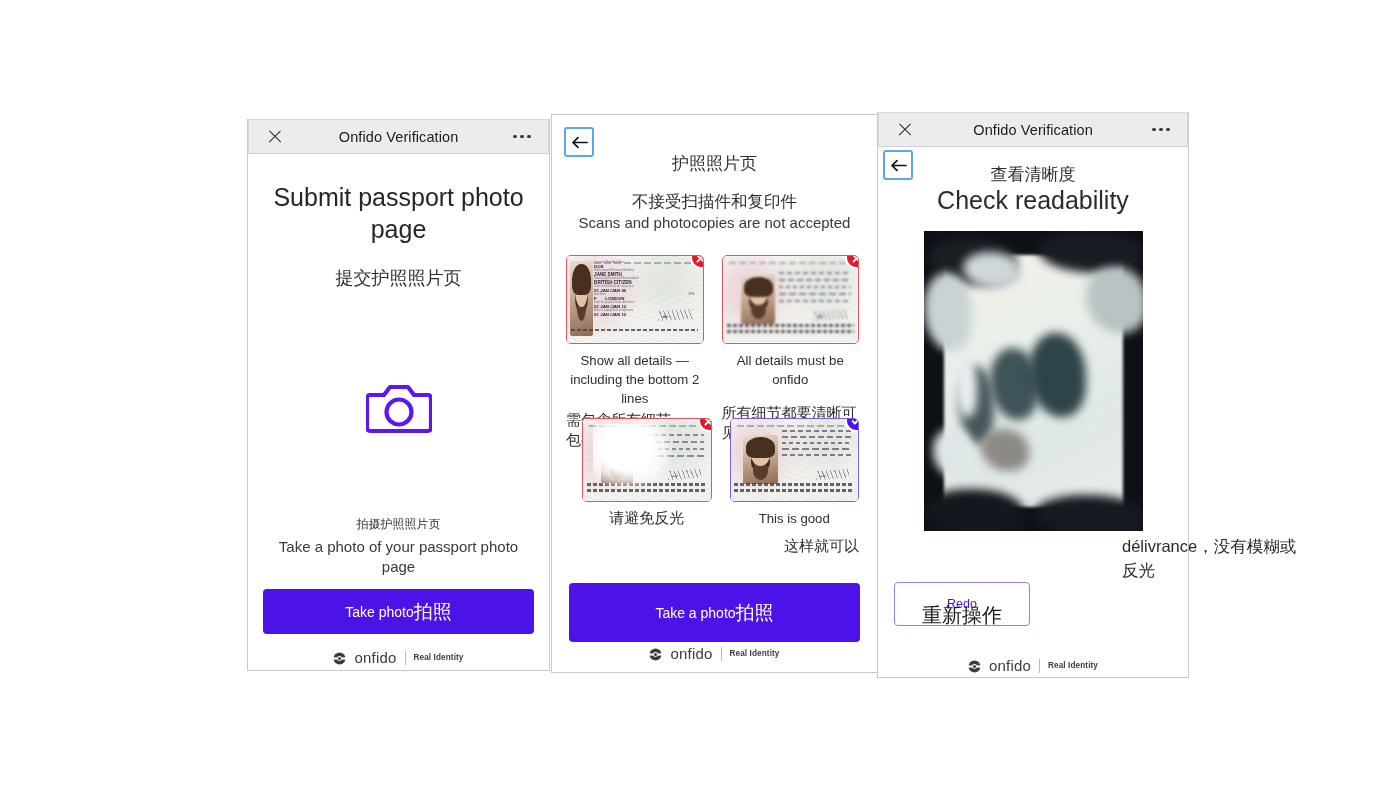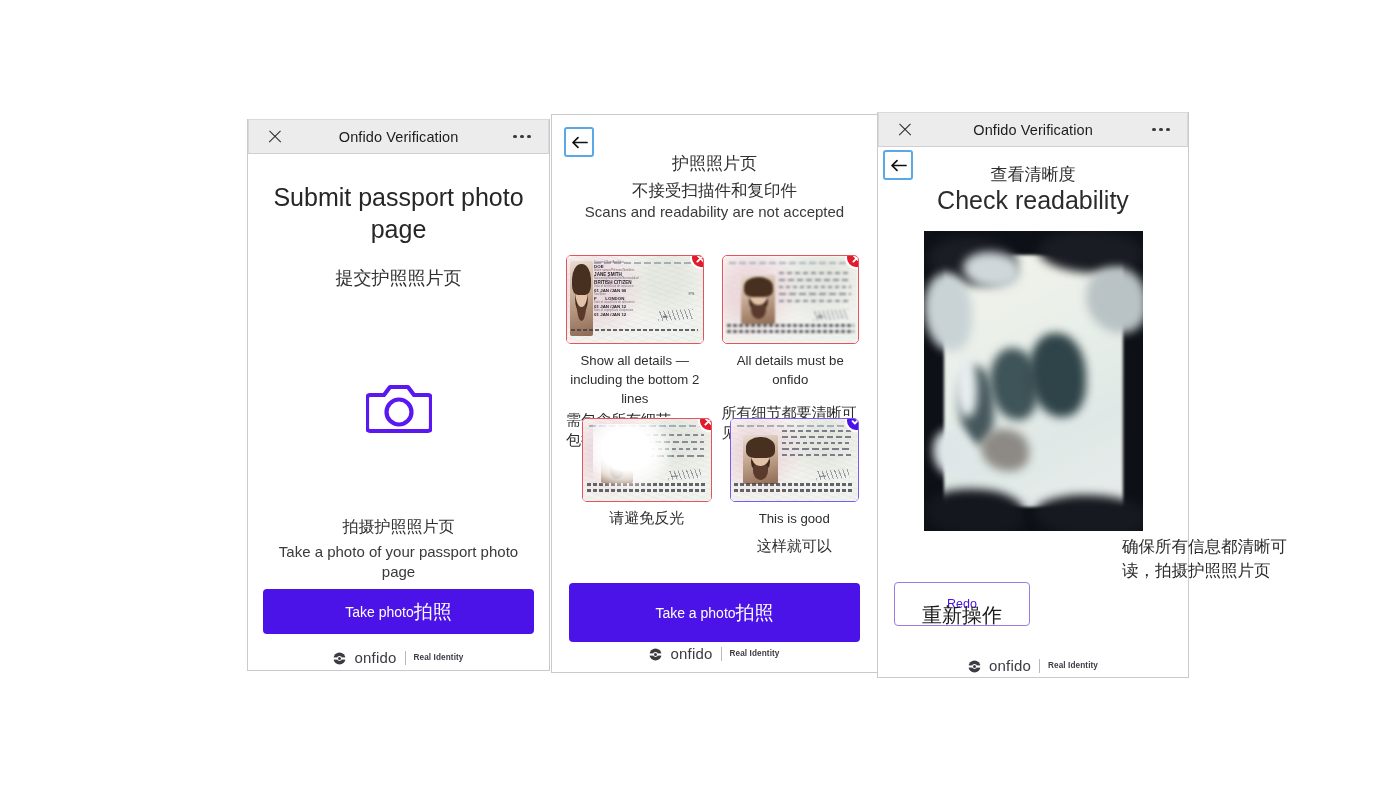--- a/index.html
+++ b/index.html
@@ -228,21 +228,21 @@
           <span>
             <svg width="66" height="58" viewBox="0 0 66 58" aria-hidden="true">
               <path d="M4 17 h14 l6-8 h18 l6 8 h14 a3 3 0 0 1 3 3 v30 a3 3 0 0 1 -3 3 h-58 a3 3 0 0 1 -3 -3 v-30 a3 3 0 0 1 3 -3 z" fill="none" stroke="#5a17f0" stroke-width="4.2" stroke-linejoin="round"></path>
               <circle cx="33" cy="34" r="12.5" fill="none" stroke="#5a17f0" stroke-width="4.2"></circle>
             </svg>
           </span>
         </div>
       </div>
 
       <div style="position:absolute; left:0; right:0; top:398px; padding:0 18px;">
-        <div class="sub-cn" style="font-size:16px;">拍摄护照照片页</div>
+        <div class="sub-cn" style="font-size:12px;">拍摄护照照片页</div>
         <div class="sub-en" style="margin-top:4px;">Take a photo of your passport photo page</div>
       </div>
 
       <div style="position:absolute; left:15px; right:15px; top:470px;">
         <div class="btn-primary" style="height:45px;">
           <span class="en">Take photo</span>
           <span class="cn">拍照</span>
         </div>
       </div>
 
@@ -260,22 +260,22 @@
         <span class="of-tag">Real Identity</span>
       </div>
     </div>
   </div>
 
   <div class="panel" style="left:551px; top:114px; width:327px; height:559px;">
     <div class="panel-inner" style="border-top:1px solid #c9c9ce;">
 
       <div class="content" style="top:14px; padding:0 14px;">
         <div class="h-cn" style="margin-top:24px;">护照照片页</div>
-        <div class="sub-cn" style="margin-top:6px;">不接受扫描件和复印件</div>
-        <div class="sub-en" style="margin-top:0;">Scans and readability are not accepted</div>
+        <div class="sub-cn" style="margin-top:17px;">不接受扫描件和复印件</div>
+        <div class="sub-en" style="margin-top:0;">Scans and photocopies are not accepted</div>
       </div>
 
       <div class="grid2" style="position:absolute; left:14px; right:18px; top:140px;">
 
         <div>
           <div class="card-shell">
             <div class="card bad">
               <div class="card-face">
                 <div class="pp">
                   <div class="pp-tint"></div>
@@ -412,21 +412,21 @@
                 </div>
               </div>
               <span class="badge v">
                 <svg width="12" height="12" viewBox="0 0 12 12" aria-hidden="true">
                   <path d="M2.6 6.2 L4.9 8.5 L9.4 3.7" stroke="#fff" fill="none" stroke-width="1.9" stroke-linecap="round" stroke-linejoin="round"></path>
                 </svg>
               </span>
             </div>
           </div>
           <div class="ex-cap-en" style="margin-top:7px;">This is good</div>
-          <div class="ex-cap-cn" style="margin-top:8px; text-align:center;">这样就可以</div>
+          <div class="ex-cap-cn" style="margin-top:8px; text-align:right;">这样就可以</div>
         </div>
       </div>
 
       <div style="position:absolute; left:17px; right:17px; top:468px;">
         <div class="btn-primary" style="height:59px;">
           <span class="en">Take a photo</span>
           <span class="cn">拍照</span>
         </div>
       </div>
 
@@ -517,15 +517,15 @@
 
     <div class="backbtn" style="left:6px; top:38px;">
       <span>
         <svg width="17" height="13" viewBox="0 0 17 13" aria-hidden="true">
           <path d="M16 6.5 H2 M7 1.6 L2 6.5 L7 11.4" stroke="#111" fill="none" stroke-width="1.7" stroke-linecap="round" stroke-linejoin="round"></path>
         </svg>
       </span>
     </div>
   </div>
 
-  <div class="spill" style="left:1122px; top:535px; width:188px;">确保所有信息都清晰可读，拍摄护照照片页</div>
+  <div class="spill" style="left:1122px; top:535px; width:188px;">délivrance，没有模糊或反光</div>
 
 </div>
 
 </body></html>

